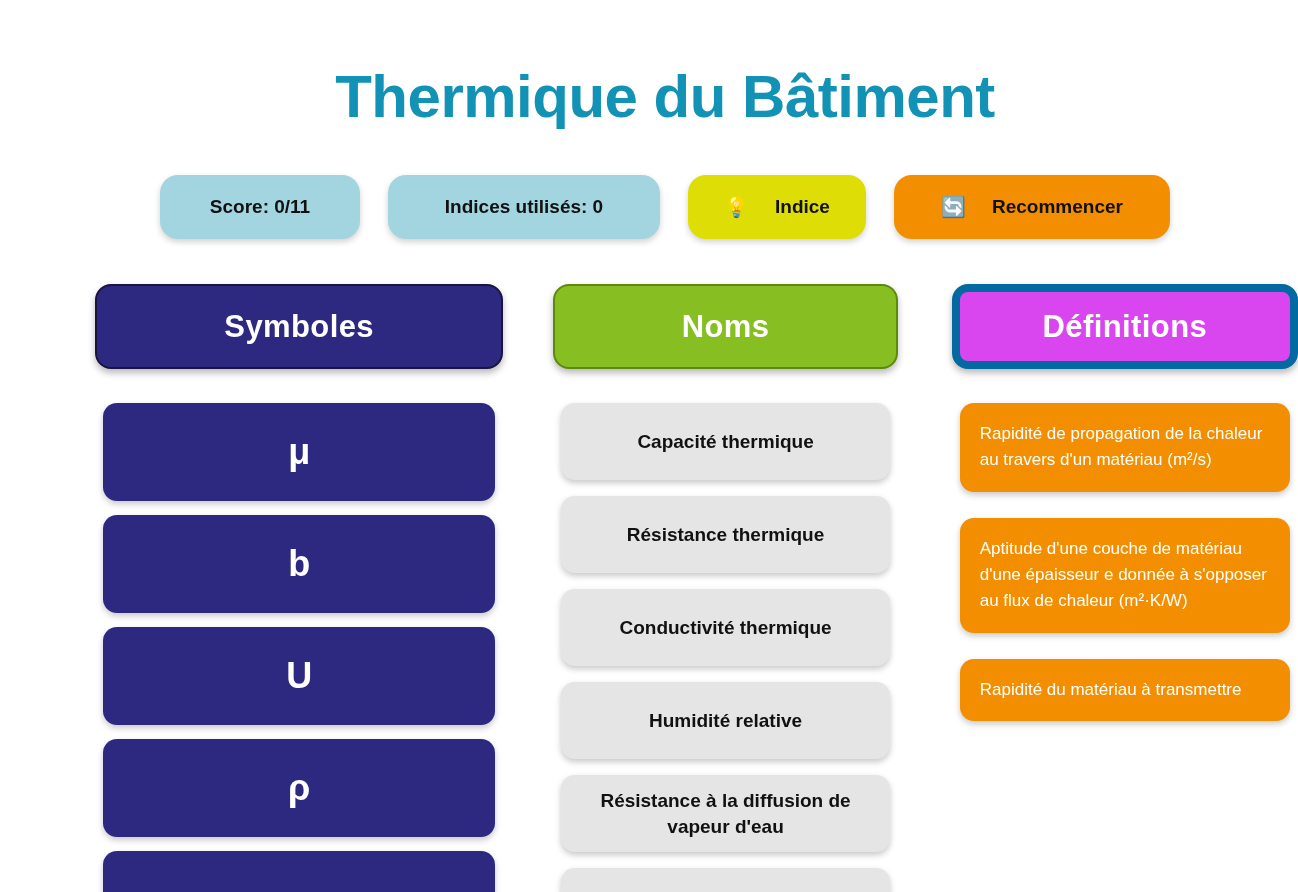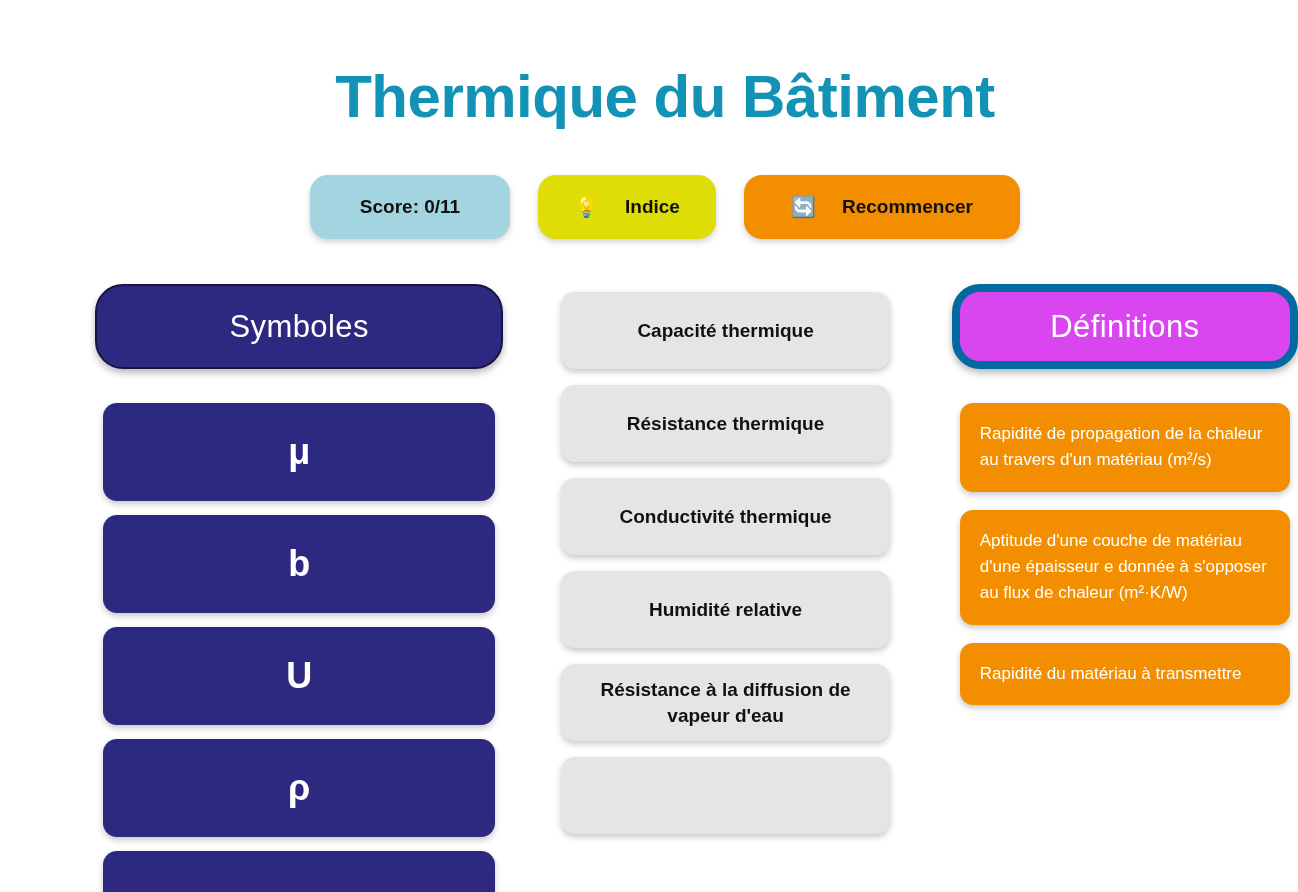--- a/index.html
+++ b/index.html
@@ -73,26 +73,26 @@
     gap: 0;
   }
 
   .column { position: relative; }
   .col-symboles { width: 450px; margin-left: 63px; }
   .col-noms     { width: 382px; margin-left: 34px; }
   .col-defs     { width: 384px; margin-left: 38px; }
 
   .col-header {
     height: 85px;
-    border-radius: 28px;
+    border-radius: 16px;
     display: flex;
     align-items: center;
     justify-content: center;
     font-size: 31px;
-    font-weight: normal;
+    font-weight: bold;
     color: #ffffff;
     letter-spacing: 0.4px;
     box-shadow: 0 4px 7px rgba(0,0,0,0.28);
     margin-bottom: 26px;
   }
   .col-header.symboles { background: #2d2880; border: 2px solid #1a1440; }
   .col-header.noms     { background: #87be21; border: 2px solid #5f880f; }
   .col-header.defs     { background: #d946ef; border: 8px solid #0369a1; }
 
   .cards { display: flex; flex-direction: column; }
@@ -125,42 +125,44 @@
     font-size: 19px;
     font-weight: bold;
     padding: 10px 20px;
     line-height: 1.35;
   }
 
   
   .card-def {
     background: #f28e00;
     color: #ffffff;
-    margin-bottom: 18px;
+    margin-bottom: 26px;
     font-size: 17px;
     font-weight: normal;
     padding: 18px 20px;
     line-height: 1.55;
     text-align: left;
     justify-content: flex-start;
     align-items: flex-start;
     display: block;
-    border-radius: 13px;
   }
 </style>
 </head>
 <body>
 
 <div class="page">
 
   <h1 class="title">Thermique du Bâtiment</h1>
 
   <div class="statusbar">
     <div class="chip chip-score">
       <span>Score: 0/11</span>
+    </div>
+    <div class="chip chip-hints">
+      <span>Indices utilisés: 0</span>
     </div>
     <div class="chip chip-indice">
       <span class="chip-emoji">💡</span>
       <span>Indice</span>
     </div>
     <div class="chip chip-restart">
       <span class="chip-emoji">🔄</span>
       <span>Recommencer</span>
     </div>
   </div>
@@ -172,20 +174,21 @@
       <div class="cards">
         <div class="card card-symbol">μ</div>
         <div class="card card-symbol">b</div>
         <div class="card card-symbol">U</div>
         <div class="card card-symbol">ρ</div>
         <div class="card card-symbol"></div>
       </div>
     </div>
 
     <div class="column col-noms">
+      <div class="col-header noms">Noms</div>
       <div class="cards">
         <div class="card card-name">Capacité thermique</div>
         <div class="card card-name">Résistance thermique</div>
         <div class="card card-name">Conductivité thermique</div>
         <div class="card card-name">Humidité relative</div>
         <div class="card card-name">Résistance à la diffusion de vapeur d'eau</div>
         <div class="card card-name"></div>
       </div>
     </div>
 

